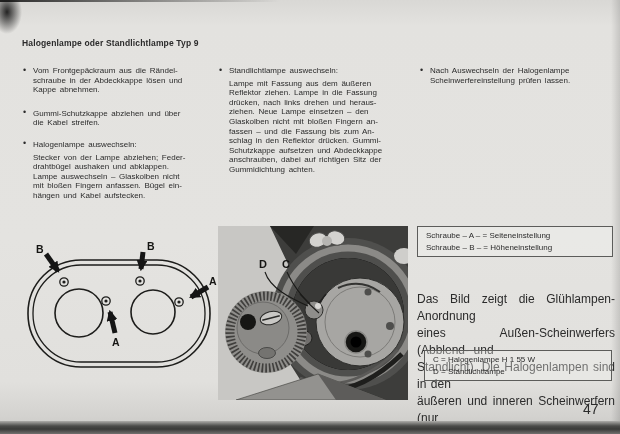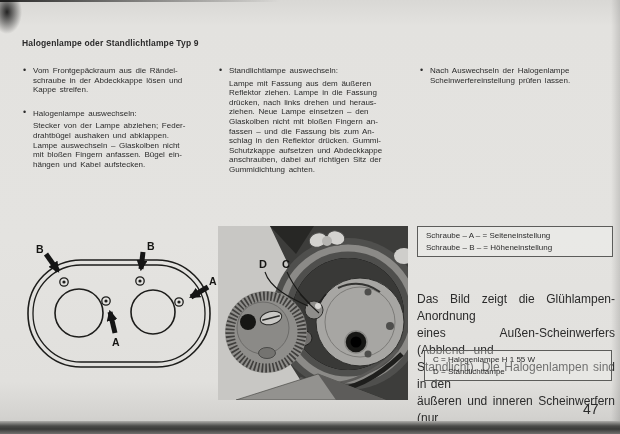--- a/index.html
+++ b/index.html
@@ -44,21 +44,23 @@
 
   <div class="smudge"></div>
   <div class="topline"></div>
   <div class="right-shade"></div>
 
   <div class="title">Halogenlampe oder Standlichtlampe Typ 9</div>
 
   <div class="col col1">
     <div class="li pre gap14">Vom Frontgepäckraum aus die Rändel-
 schraube in der Abdeckkappe lösen und
-Kappe streifen.</div>
+Kappe abnehmen.</div>
+    <div class="li pre gap12">Gummi-Schutzkappe abziehen und über
+die Kabel streifen.</div>
     <div class="li gap3">Halogenlampe auswechseln:</div>
     <div class="pre">Stecker von der Lampe abziehen; Feder-
 drahtbügel aushaken und abklappen.
 Lampe auswechseln – Glaskolben nicht
 mit bloßen Fingern anfassen. Bügel ein-
 hängen und Kabel aufstecken.</div>
   </div>
 
   <div class="col col3">
     <div class="li pre">Nach Auswechseln der Halogenlampe

